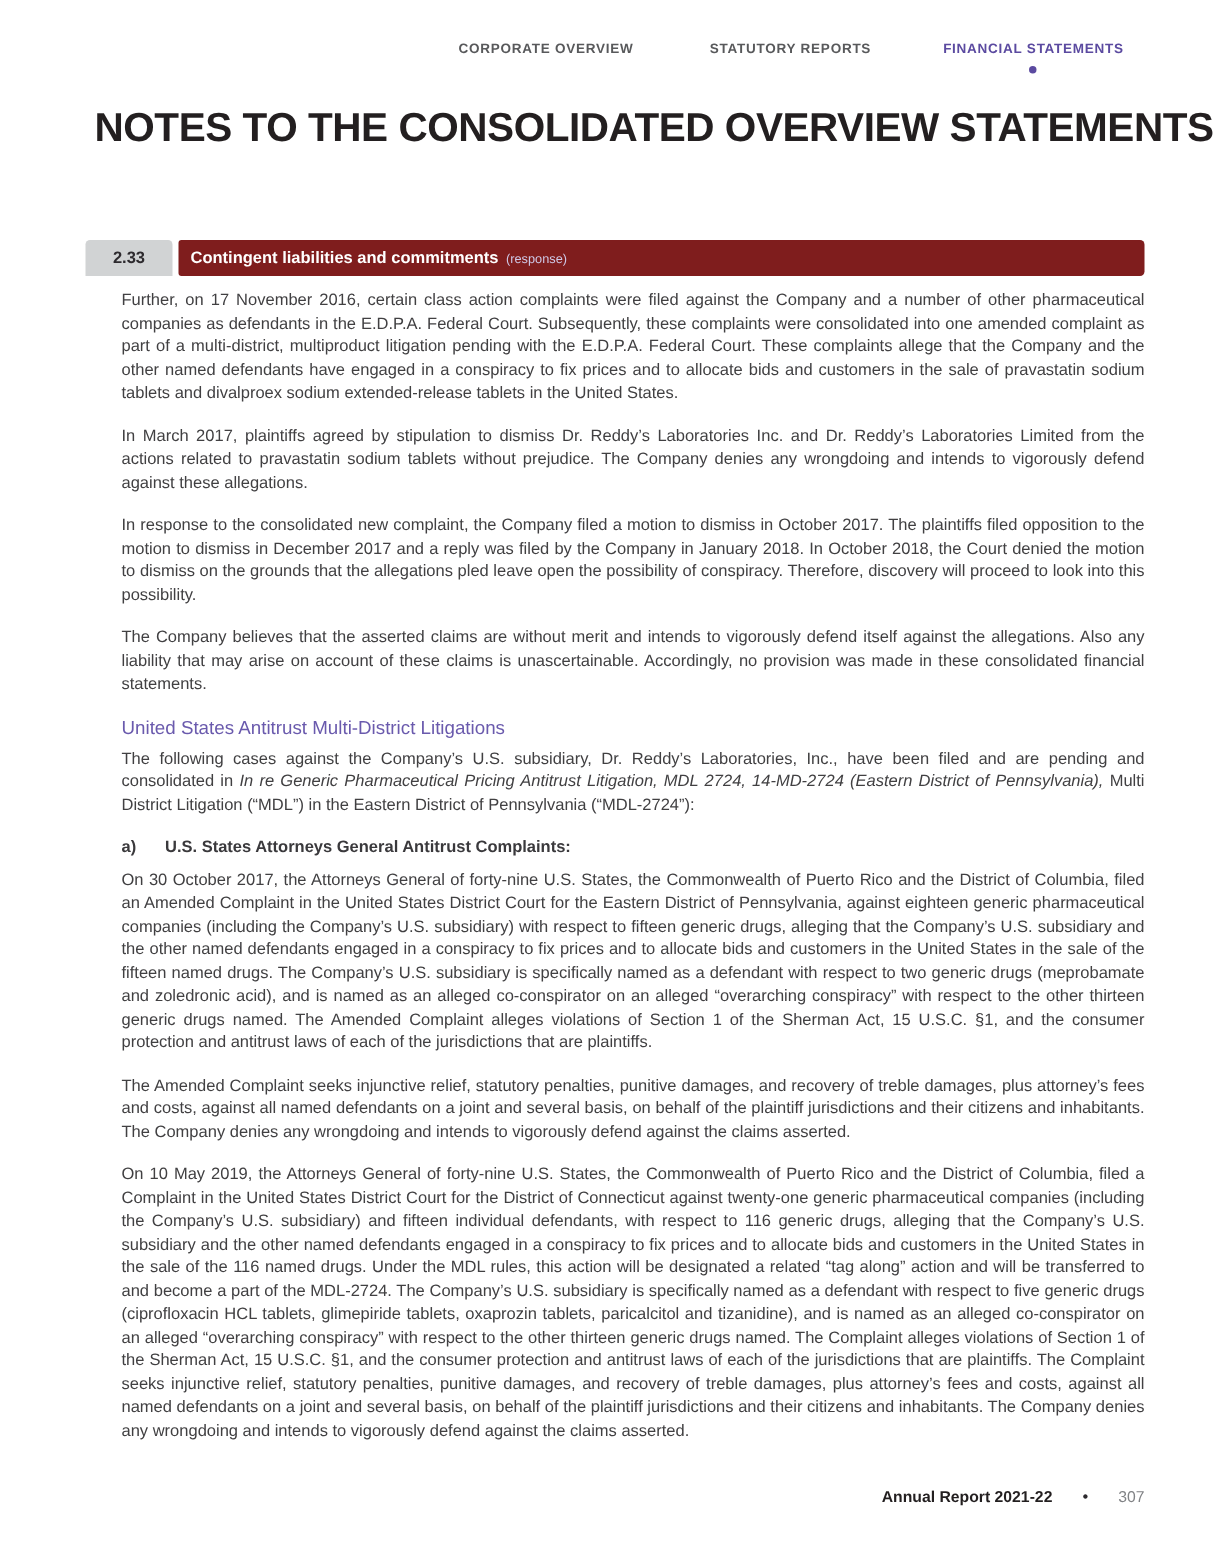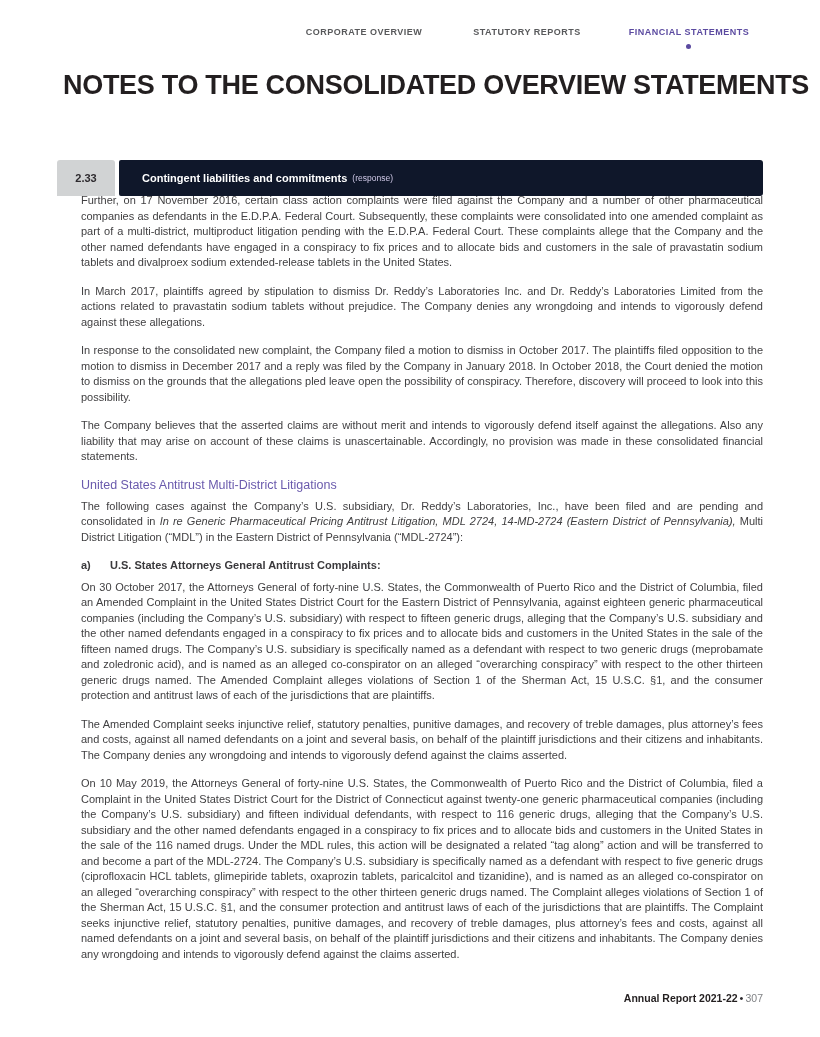--- a/index.html
+++ b/index.html
@@ -56,44 +56,44 @@
     right: 57px;
     font-size: 10px;
     color: #414042;
   }
   
   .section-bar {
     position: absolute;
     top: 160px;
     left: 57px;
     width: 706px;
-    height: 36px;
+    height: 24px;
     display: flex;
     align-items: stretch;
   }
   .section-number {
     width: 58px;
     background: #d1d3d4;
     border-radius: 3px 3px 0 0;
     color: #2d2a2e;
     font-size: 11px;
     font-weight: bold;
     display: flex;
     align-items: center;
     justify-content: center;
   }
   .section-title-bar {
     flex: 1;
     margin-left: 4px;
-    background: #0f172a;
+    background: #7f1d1d;
     border-radius: 2px 3px 3px 2px;
     color: #ffffff;
     display: flex;
     align-items: center;
-    padding-left: 23px;
+    padding-left: 8px;
   }
   .section-title-text { font-size: 11px; font-weight: bold; }
   .section-continued { font-size: 8.5px; color: #cfc8e6; margin-left: 5px; }
   
   .content {
     position: absolute;
     top: 193px;
     left: 81px;
     width: 682px;
   }
@@ -122,21 +122,21 @@
   .item-marker { width: 29px; flex: 0 0 29px; }
   
   .footer {
     position: absolute;
     top: 992px;
     right: 57px;
     font-size: 10.5px;
     color: #231f20;
     display: flex;
     align-items: center;
-    gap: 2px;
+    gap: 20px;
     white-space: nowrap;
   }
   .footer-report { font-weight: bold; }
   .footer-bullet { font-size: 11px; color: #2d2a2e; }
   .footer-page { color: #808285; }
 </style>
 </head>
 <body>
 
 <div class="page">

